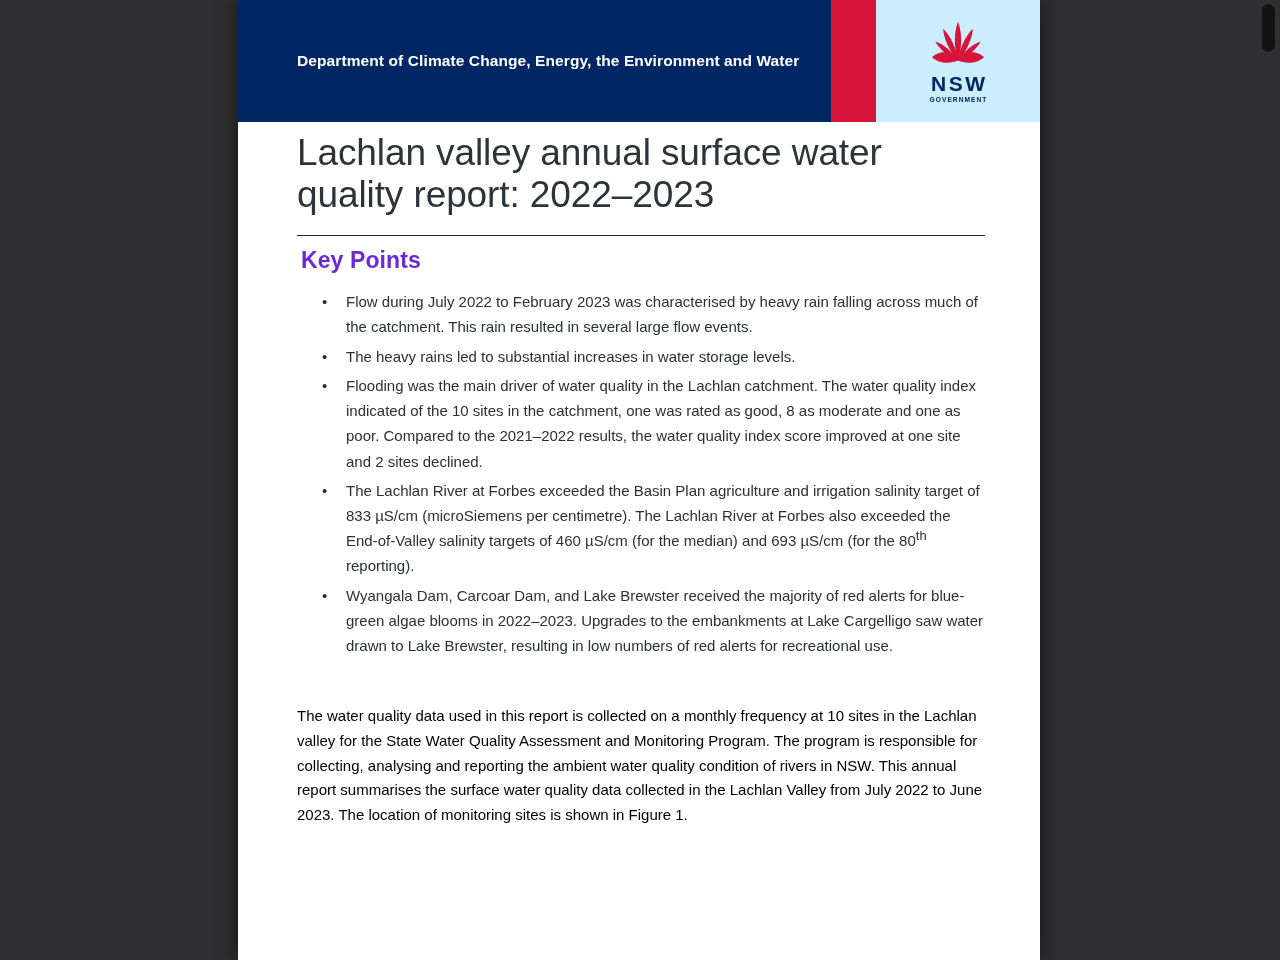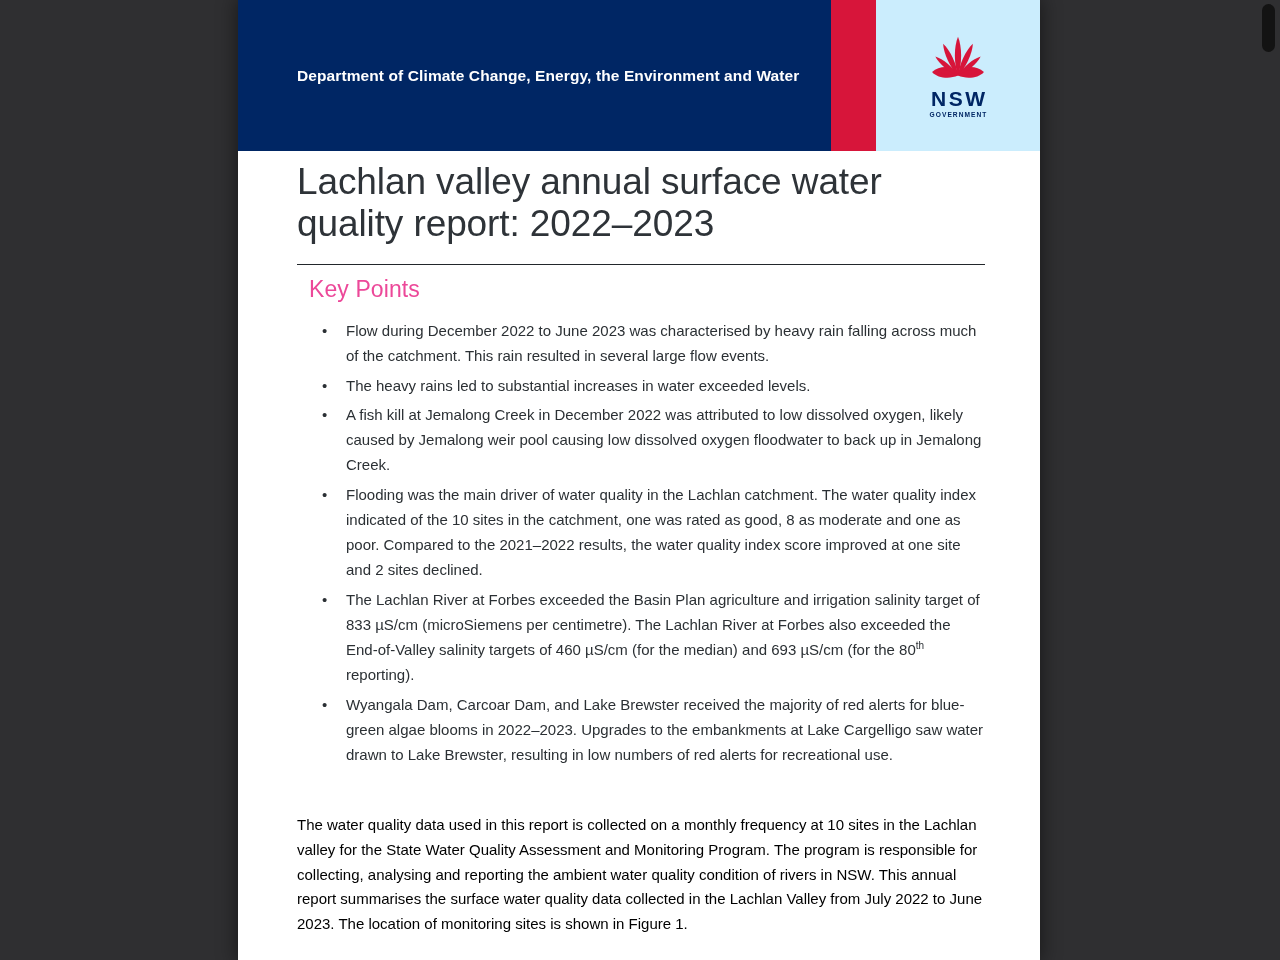--- a/index.html
+++ b/index.html
@@ -30,21 +30,21 @@
     left: 238px;
     top: 0;
     width: 802px;
     height: 960px;
     background: #ffffff;
     box-shadow: 0 0 18px 2px rgba(0,0,0,0.45);
   }
   
   .banner {
     display: flex;
-    height: 151px;
+    height: 122px;
     width: 100%;
   }
   .banner-navy {
     flex: 1;
     background: #002664;
     display: flex;
     align-items: center;
     padding-left: 59px;
     box-sizing: border-box;
   }
@@ -99,24 +99,24 @@
     line-height: 42px;
     color: #2e3338;
     letter-spacing: -0.1px;
   }
   .title-divider {
     border: none;
     border-top: 1.5px solid #22272b;
     margin: 19px 0 0 0;
   }
   .key-points-heading {
-    margin: 11px 0 0 12px;
+    margin: 11px 0 0 4px;
     font-size: 23px;
-    font-weight: 400;
-    color: #ec4899;
+    font-weight: 700;
+    color: #6d28d9;
     letter-spacing: 0.1px;
   }
   .key-points-list {
     list-style: none;
     margin: 15px 0 0 0;
     padding: 0;
     font-size: 15px;
     line-height: 25.1px;
     color: #2b3034;
   }
@@ -127,21 +127,21 @@
   }
   .key-points-list li::before {
     content: "\2022";
     position: absolute;
     left: 25px;
     top: 0;
     font-size: 15px;
     color: #2b3034;
   }
   .key-points-list sup {
-    font-size: 10px;
+    font-size: 13px;
     line-height: 0;
     vertical-align: super;
     text-align: right;
   }
   .intro-paragraph {
     margin: 46px 0 0 0;
     font-size: 15px;
     line-height: 24.7px;
     color: #000000;
   }
@@ -186,23 +186,22 @@
     </div>
 
     <div class="content">
       <h1 class="report-title">Lachlan valley annual surface water quality report: 2022–2023</h1>
 
       <hr class="title-divider">
 
       <h2 class="key-points-heading">Key Points</h2>
 
       <ul class="key-points-list">
-          <li><span>Flow during December 2022 to June 2023 was characterised by heavy rain falling across much of the catchment. This rain resulted in several large flow events.</span></li>
-          <li><span>The heavy rains led to substantial increases in water exceeded levels.</span></li>
-          <li><span>A fish kill at Jemalong Creek in December 2022 was attributed to low dissolved oxygen, likely caused by Jemalong weir pool causing low dissolved oxygen floodwater to back up in Jemalong Creek.</span></li>
+          <li><span>Flow during July 2022 to February 2023 was characterised by heavy rain falling across much of the catchment. This rain resulted in several large flow events.</span></li>
+          <li><span>The heavy rains led to substantial increases in water storage levels.</span></li>
           <li><span>Flooding was the main driver of water quality in the Lachlan catchment. The water quality index indicated of the 10 sites in the catchment, one was rated as good, 8 as moderate and one as poor. Compared to the 2021–2022 results, the water quality index score improved at one site and 2 sites declined.</span></li>
           <li><span>The Lachlan River at Forbes exceeded the Basin Plan agriculture and irrigation salinity target of 833 µS/cm (microSiemens per centimetre). The Lachlan River at Forbes also exceeded the End-of-Valley salinity targets of 460 µS/cm (for the median) and 693 µS/cm (for the 80</span><sup>th</sup><span> reporting).</span></li>
           <li><span>Wyangala Dam, Carcoar Dam, and Lake Brewster received the majority of red alerts for blue-green algae blooms in 2022–2023.  Upgrades to the embankments at Lake Cargelligo saw water drawn to Lake Brewster, resulting in low numbers of red alerts for recreational use.</span></li>
         </ul>
 
       <p class="intro-paragraph">The water quality data used in this report is collected on a monthly frequency at 10 sites in the Lachlan valley for the State Water Quality Assessment and Monitoring Program. The program is responsible for collecting, analysing and reporting the ambient water quality condition of rivers in NSW. This annual report summarises the surface water quality data collected in the Lachlan Valley from July 2022 to June 2023. The location of monitoring sites is shown in Figure 1.</p>
     </div>
 
   </div>
 </div>

